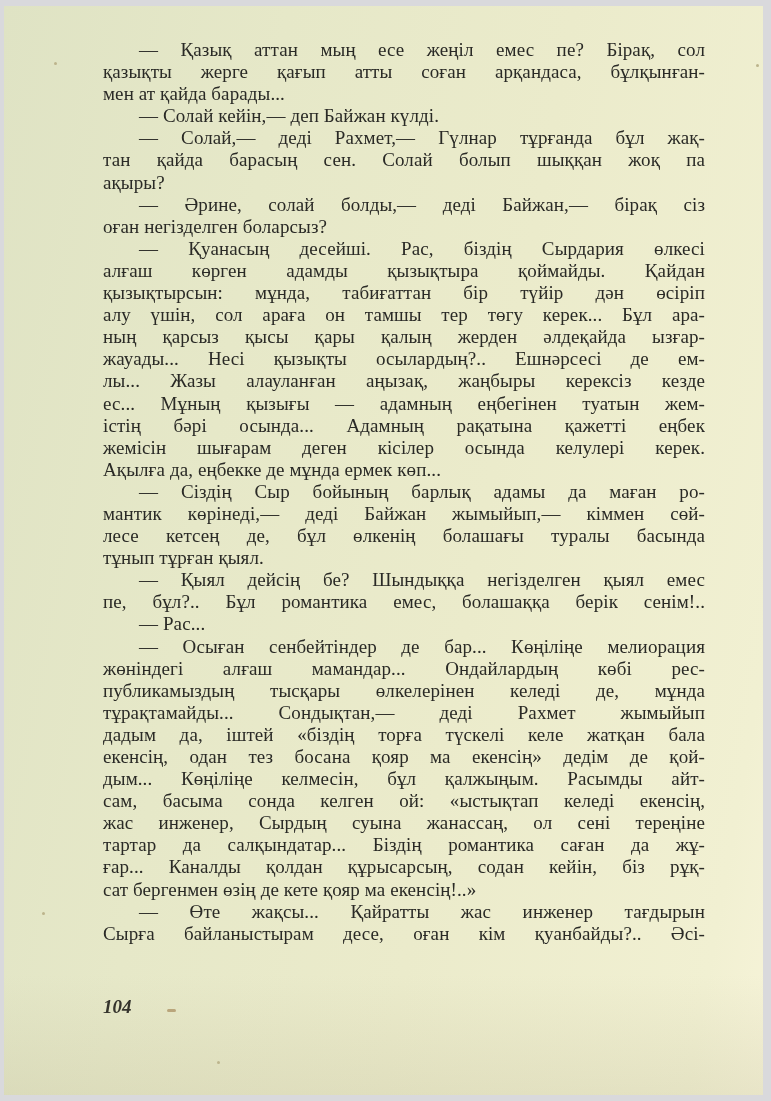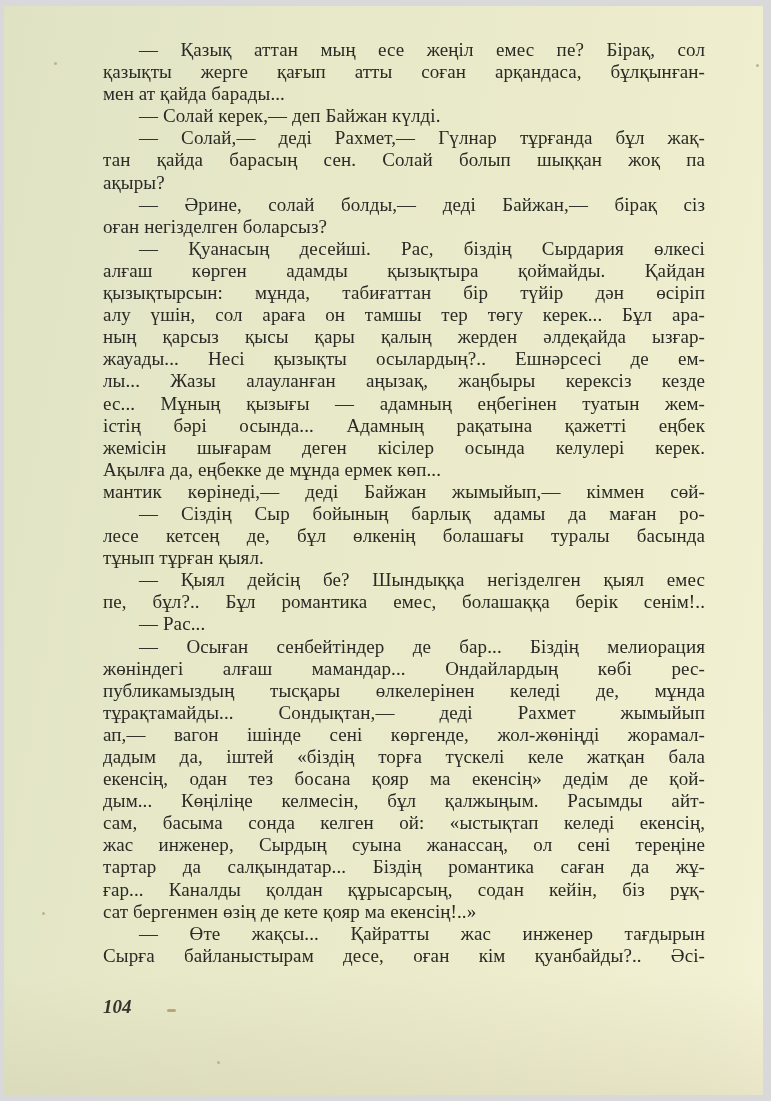--- a/index.html
+++ b/index.html
@@ -47,49 +47,48 @@
 <div class="page">
   <div class="speck" style="left:50px; top:56px;"></div>
   <div class="speck" style="left:767px; top:58px; left:752px;"></div>
   <div class="speck" style="left:38px; top:906px;"></div>
   <div class="speck" style="left:213px; top:1055px;"></div>
 
   <div class="text-block" id="text-block">
       <div class="line indent">— Қазық аттан мың есе жеңіл емес пе? Бірақ, сол</div>
       <div class="line">қазықты жерге қағып атты соған арқандаса, бұлқынған-</div>
       <div class="line last">мен ат қайда барады...</div>
-      <div class="line indent last">— Солай керек,— деп Байжан күлді.</div>
+      <div class="line indent last">— Солай кейін,— деп Байжан күлді.</div>
       <div class="line indent">— Солай,— деді Рахмет,— Гүлнар тұрғанда бұл жақ-</div>
       <div class="line">тан қайда барасың сен. Солай болып шыққан жоқ па</div>
       <div class="line last">ақыры?</div>
       <div class="line indent">— Әрине, солай болды,— деді Байжан,— бірақ сіз</div>
       <div class="line last">оған негізделген боларсыз?</div>
       <div class="line indent">— Қуанасың десейші. Рас, біздің Сырдария өлкесі</div>
       <div class="line">алғаш көрген адамды қызықтыра қоймайды. Қайдан</div>
       <div class="line">қызықтырсын: мұнда, табиғаттан бір түйір дән өсіріп</div>
       <div class="line">алу үшін, сол араға он тамшы тер төгу керек... Бұл ара-</div>
       <div class="line">ның қарсыз қысы қары қалың жерден әлдеқайда ызғар-</div>
       <div class="line">жауады... Несі қызықты осылардың?.. Ешнәрсесі де ем-</div>
       <div class="line">лы... Жазы алауланған аңызақ, жаңбыры керексіз кезде</div>
       <div class="line">ес... Мұның қызығы — адамның еңбегінен туатын жем-</div>
       <div class="line">істің бәрі осында... Адамның рақатына қажетті еңбек</div>
       <div class="line">жемісін шығарам деген кісілер осында келулері керек.</div>
       <div class="line last">Ақылға да, еңбекке де мұнда ермек көп...</div>
+      <div class="line indent">— Сіздің Сыр бойының барлық адамы да маған ро-</div>
       <div class="line">мантик көрінеді,— деді Байжан жымыйып,— кіммен сөй-</div>
-      <div class="line indent">— Сіздің Сыр бойының барлық адамы да маған ро-</div>
       <div class="line">лесе кетсең де, бұл өлкенің болашағы туралы басында</div>
       <div class="line last">тұнып тұрған қыял.</div>
       <div class="line indent">— Қыял дейсің бе? Шындыққа негізделген қыял емес</div>
       <div class="line">пе, бұл?.. Бұл романтика емес, болашаққа берік сенім!..</div>
       <div class="line indent last">— Рас...</div>
-      <div class="line indent">— Осыған сенбейтіндер де бар... Біздің мелиорация</div>
+      <div class="line indent">— Осыған сенбейтіндер де бар... Көңіліңе мелиорация</div>
       <div class="line">жөніндегі алғаш мамандар... Ондайлардың көбі рес-</div>
       <div class="line">публикамыздың тысқары өлкелерінен келеді де, мұнда</div>
       <div class="line">тұрақтамайды... Сондықтан,— деді Рахмет жымыйып</div>
-      <div class="line">ап,— вагон ішінде сені көргенде, жол-жөніңді жорамал-</div>
       <div class="line">дадым да, іштей «біздің торға түскелі келе жатқан бала</div>
       <div class="line">екенсің, одан тез босана қояр ма екенсің» дедім де қой-</div>
       <div class="line">дым... Көңіліңе келмесін, бұл қалжыңым. Расымды айт-</div>
       <div class="line">сам, басыма сонда келген ой: «ыстықтап келеді екенсің,</div>
       <div class="line">жас инженер, Сырдың суына жанассаң, ол сені тереңіне</div>
       <div class="line">тартар да салқындатар... Біздің романтика саған да жұ-</div>
       <div class="line">ғар... Каналды қолдан құрысарсың, содан кейін, біз рұқ-</div>
       <div class="line last">сат бергенмен өзің де кете қояр ма екенсің!..»</div>
       <div class="line indent">— Өте жақсы... Қайратты жас инженер тағдырын</div>
       <div class="line">Сырға байланыстырам десе, оған кім қуанбайды?.. Әсі-</div>

